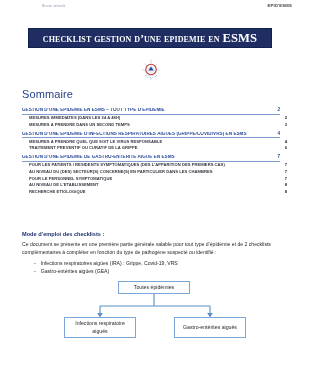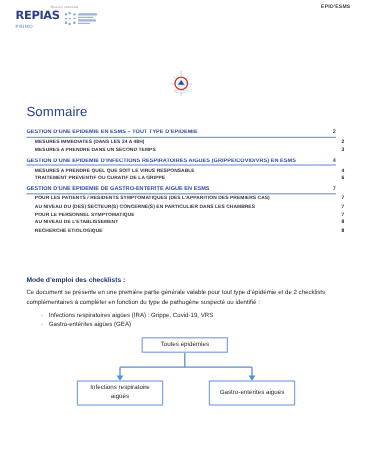--- a/index.html
+++ b/index.html
@@ -249,47 +249,25 @@
   .flow-right { left: 174px; top: 36px; width: 72px; height: 21px; }
   .flow svg { position: absolute; inset: 0; }
 </style>
 </head>
 <body>
 
 <div class="page">
 
   <div class="doc-code">EPID'ESMS</div>
 
-  <div class="logo-block">
-    <div class="repias-logo">
-      <div class="repias-word">REPIAS</div>
-      <div class="repias-sub">PRIMO</div>
-    </div>
-    <div class="partner-logo">
-      <div class="partner-mark">
-        <span style="left:0;top:1px"></span>
-          <span style="left:3.5px;top:0"></span>
-        <span style="left:7px;top:1px"></span>
-          <span style="left:0;top:4.5px"></span>
-        <span style="left:3.5px;top:4.5px"></span>
-          <span style="left:7px;top:4.5px"></span>
-        <span style="left:0;top:8px"></span>
-          <span style="left:3.5px;top:9px"></span>
-        <span style="left:7px;top:8px"></span>
-      </div>
-      <div class="partner-lines">
-        <i style="width:16px"></i>
-          <i style="width:13px"></i>
-          <i style="width:15px"></i>
-          <i style="width:10px"></i>
-      </div>
-    </div>
-  </div>
   <div class="partner-tag">Mission nationale</div>
 
+  <div class="title-banner">
+    <div class="title-text"><span>Checklist gestion d’une epidemie en </span><span class="big">ESMS</span></div>
+  </div>
 
   <div class="emblem">
     <svg viewBox="0 0 24 24" width="24" height="24" aria-hidden="true">
       <g stroke="#9fb4d8" stroke-width="0.5" fill="none">
         <line x1="12" y1="1" x2="12" y2="5"></line>
         <line x1="3" y1="12" x2="7" y2="12"></line>
         <line x1="17" y1="12" x2="21" y2="12"></line>
         <line x1="5.5" y1="5.5" x2="8" y2="8"></line>
         <line x1="18.5" y1="5.5" x2="16" y2="8"></line>
         <line x1="5.5" y1="18.5" x2="8" y2="16"></line>

